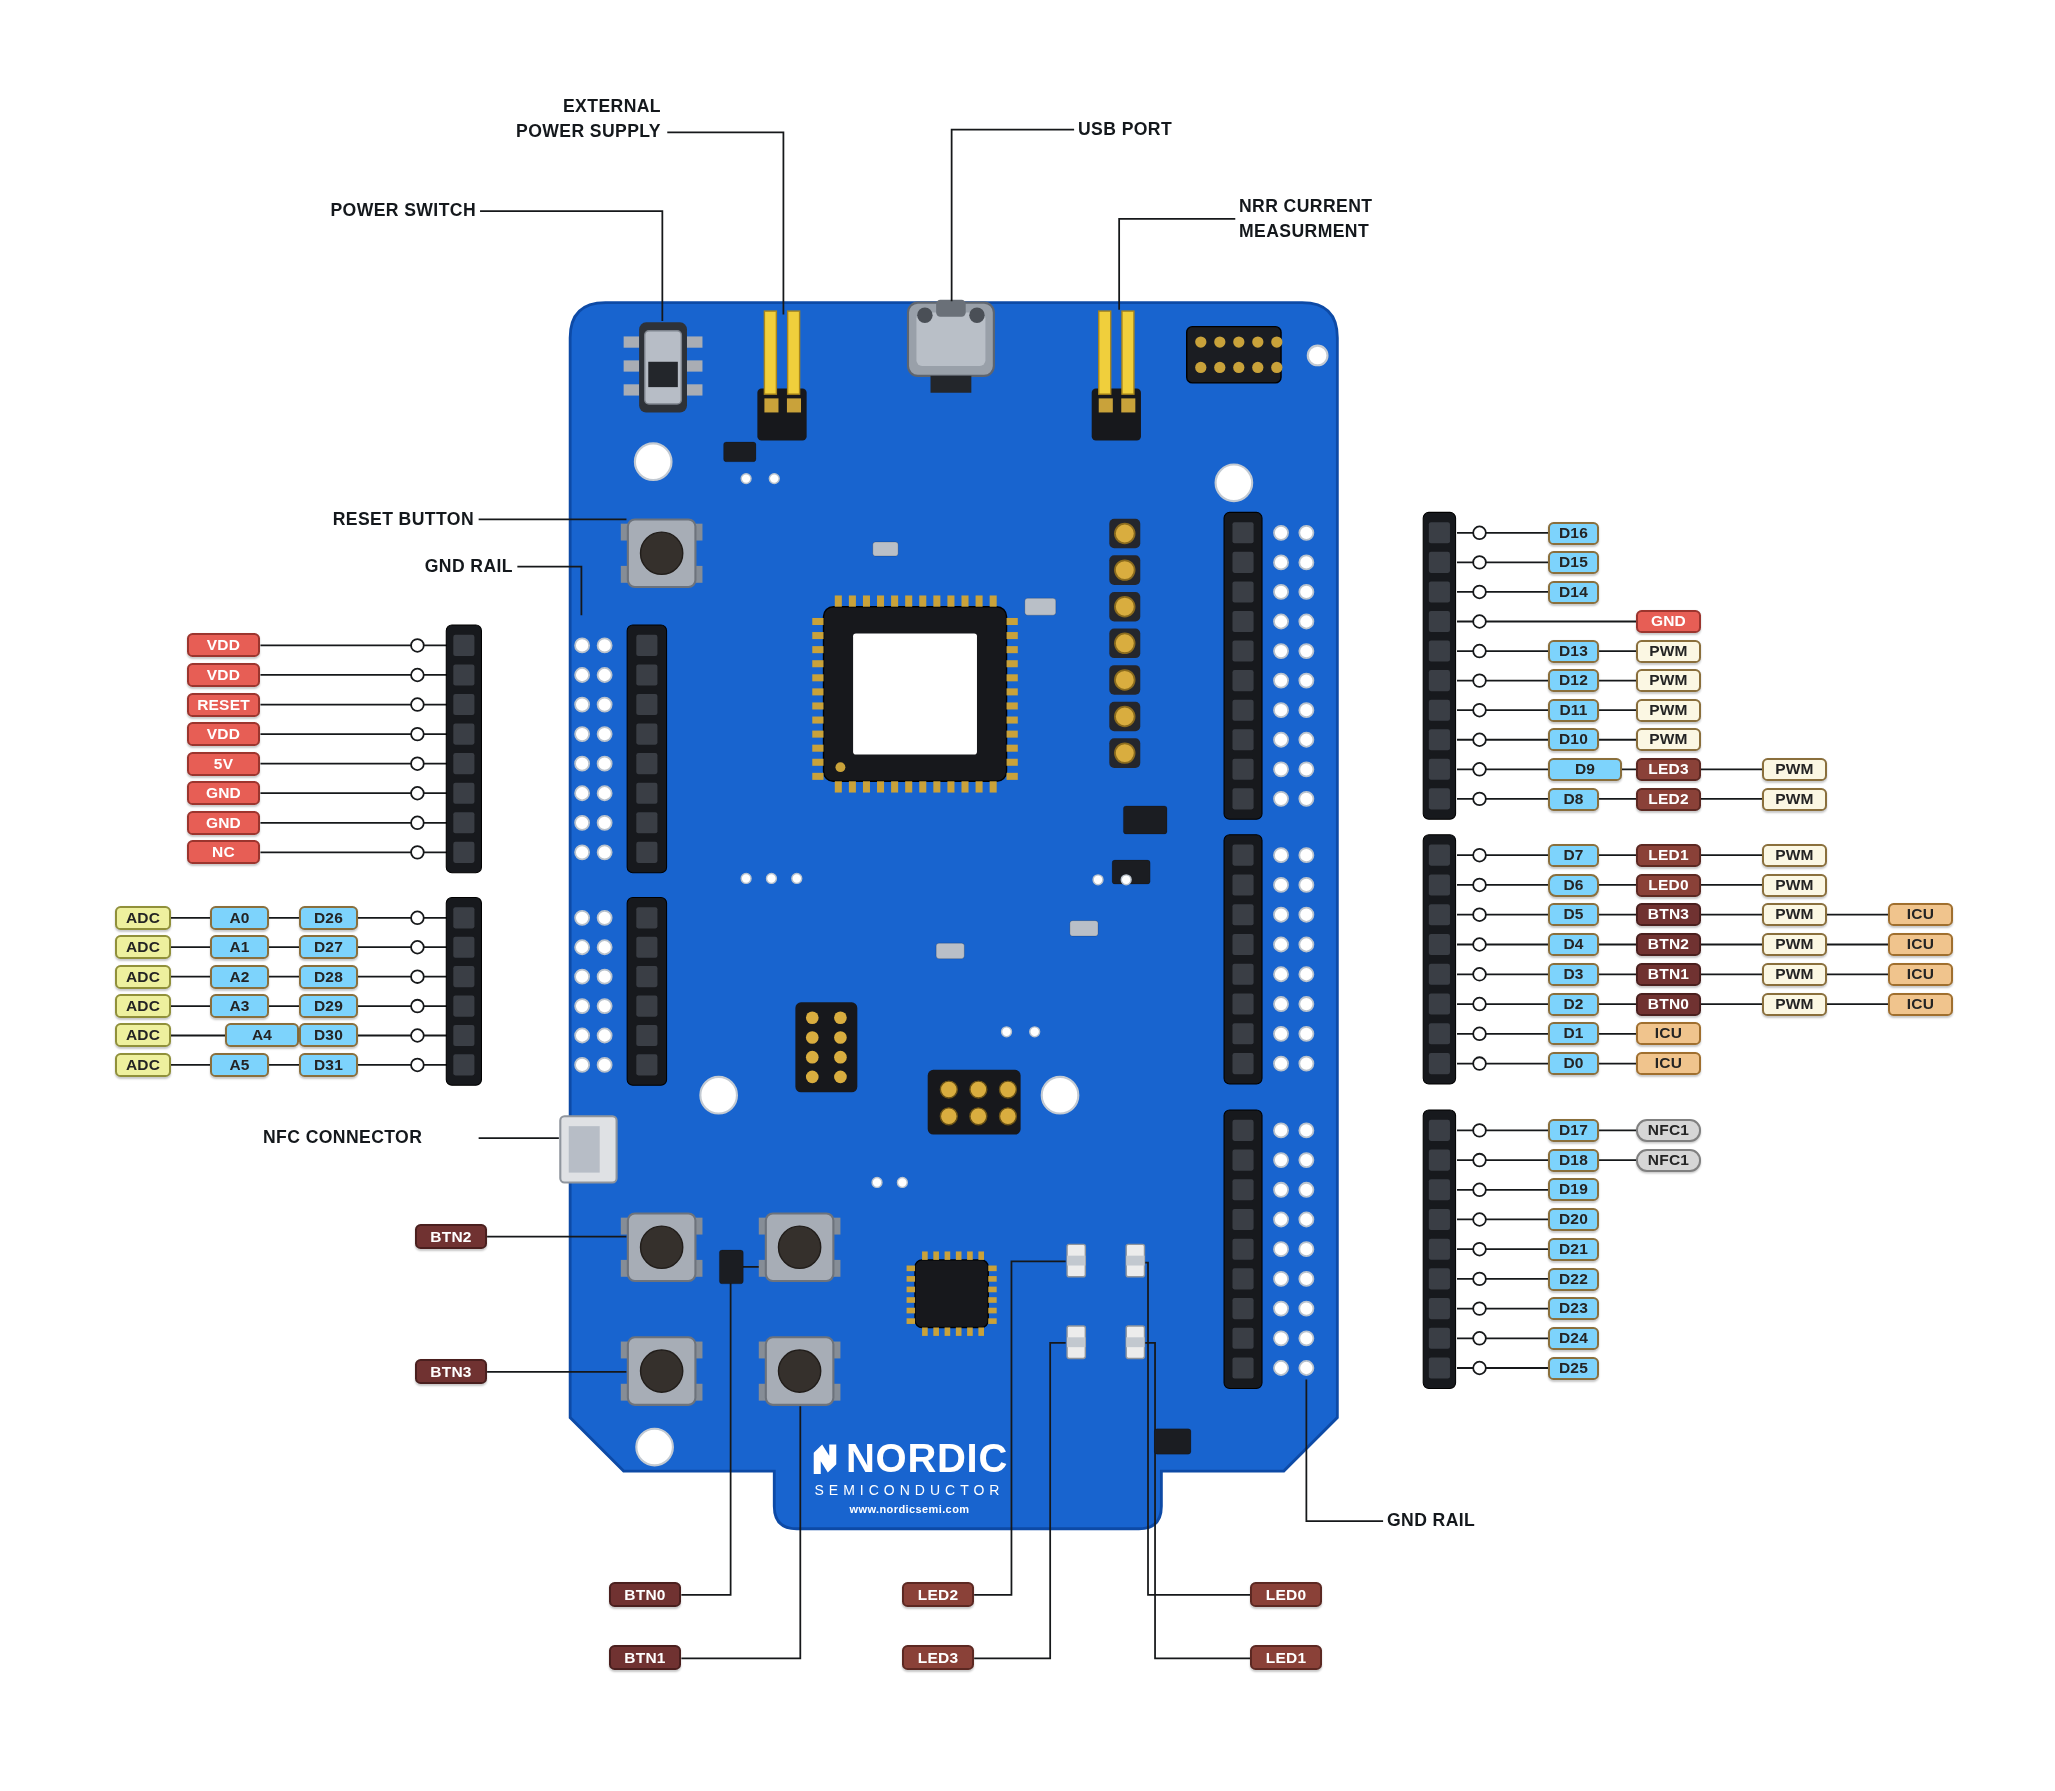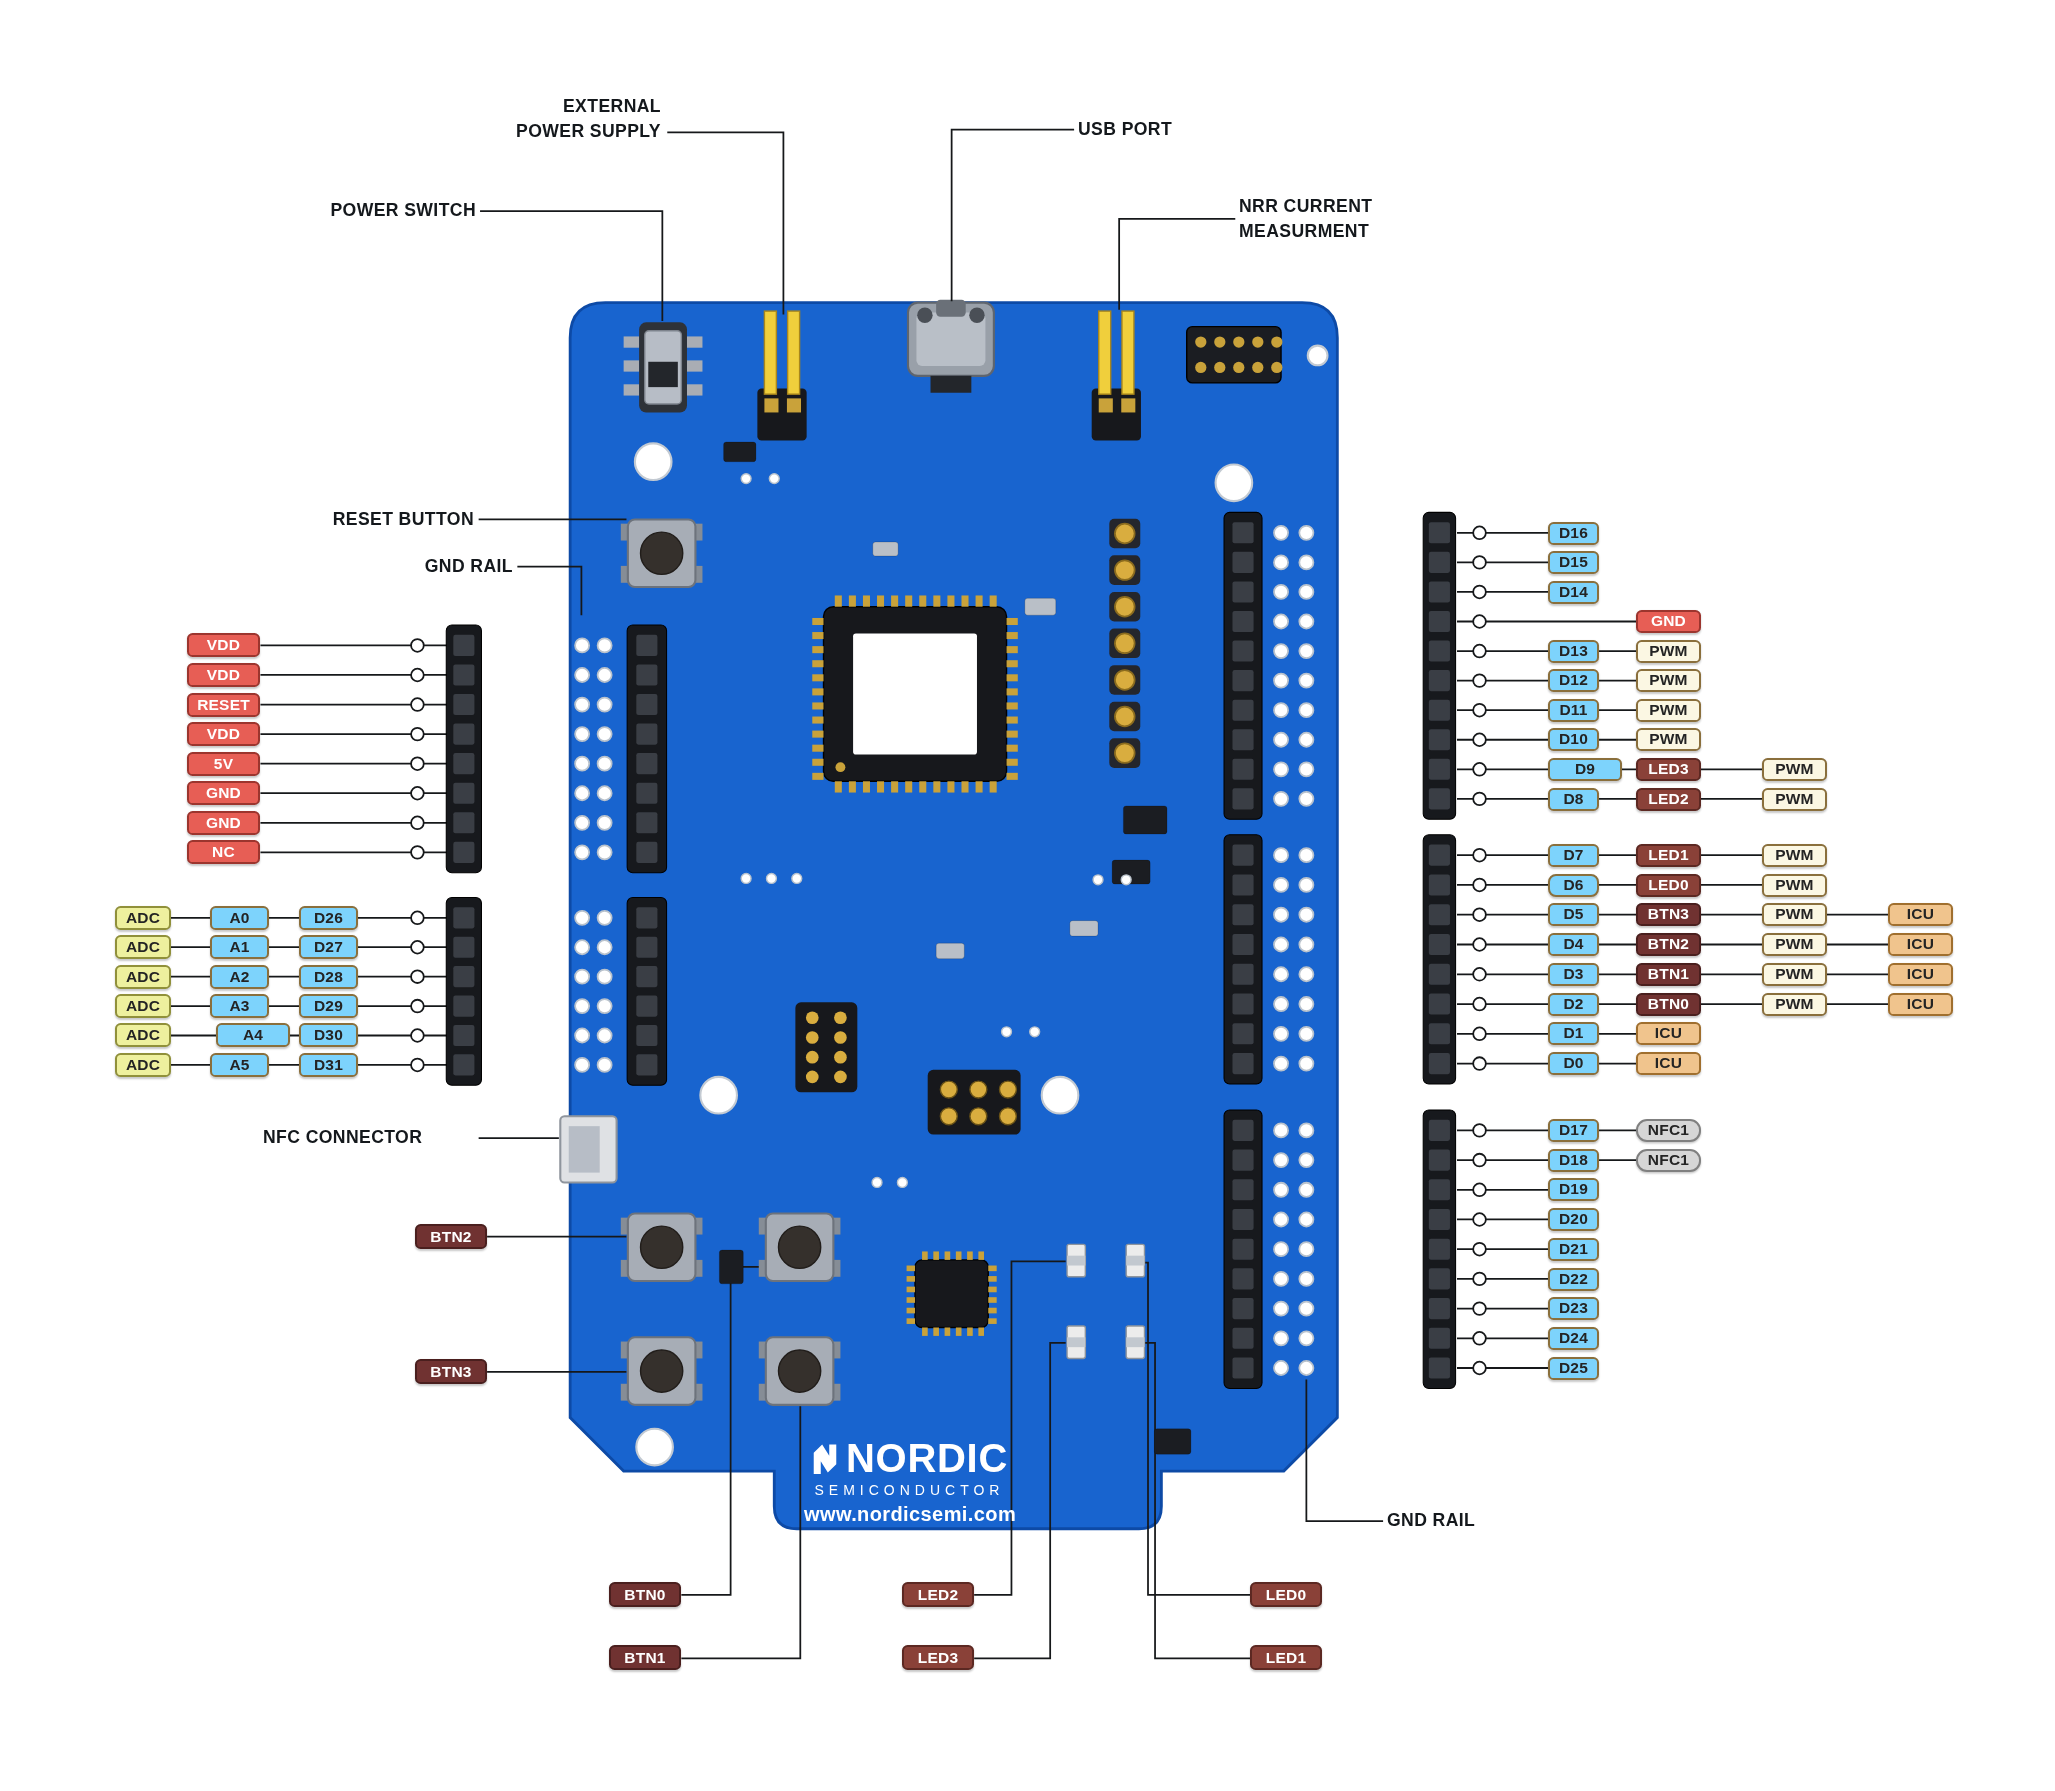--- a/index.html
+++ b/index.html
@@ -18,21 +18,21 @@
   .pill.led  { background:#8a4138; border-color:#5c2822; color:#ffffff; }
   .pill.btn  { background:#703231; border-color:#4a1f1e; color:#ffffff; }
   .pill.icu  { background:#f0c48d; border-color:#a06f2e; }
   .pill.nfc  { background:#d6d6d6; border-color:#808080;border-radius:11px; }
   .callout { position:absolute; font-weight:bold; font-size:17.6px; color:#14181c;
              letter-spacing:0.4px; line-height:25px; white-space:nowrap; }
   .logo { position:absolute; left:804px; top:1436px; width:211px; color:#ffffff; text-align:center; }
   .logo-row { display:flex; align-items:center; justify-content:center; gap:7px;
               font-weight:bold; font-size:40px; letter-spacing:0.7px; }
   .logo-sub { font-size:14px; font-weight:normal; letter-spacing:5px; margin-top:1.4px; }
-  .logo-url { font-size:20px; font-weight:bold; margin-top:4.2px; letter-spacing:0.4px; }
+  .logo-url { font-size:11px; font-weight:bold; margin-top:4.2px; letter-spacing:0.4px; }
 </style>
 </head>
 <body>
 
 <div id="stage">
 
   <svg id="board-svg" width="2056" height="1792" viewBox="0 0 2921 2546">
 
     <path d="M 810 480 Q 810 430 860 430 L 1850 430 Q 1900 430 1900 480 L 1900 2014 L 1824 2090 L 1650 2090 L 1650 2140 Q 1650 2172 1618 2172 L 1132 2172 Q 1100 2172 1100 2140 L 1100 2090 L 886 2090 L 810 2014 Z" fill="#1864cf" stroke="#0d4aa6" stroke-width="4"></path>
 
@@ -602,21 +602,21 @@
     <div class="pill yellow" style="left: 115px; top: 935px; width: 56px; height: 24px;">ADC</div>
     <div class="pill tan" style="left: 210px; top: 935px; width: 59px; height: 24px;">A1</div>
     <div class="pill tan" style="left: 299px; top: 935px; width: 59px; height: 24px;">D27</div>
     <div class="pill yellow" style="left: 115px; top: 965px; width: 56px; height: 24px;">ADC</div>
     <div class="pill tan" style="left: 210px; top: 965px; width: 59px; height: 24px;">A2</div>
     <div class="pill tan" style="left: 299px; top: 965px; width: 59px; height: 24px;">D28</div>
     <div class="pill yellow" style="left: 115px; top: 994px; width: 56px; height: 24px;">ADC</div>
     <div class="pill tan" style="left: 210px; top: 994px; width: 59px; height: 24px;">A3</div>
     <div class="pill tan" style="left: 299px; top: 994px; width: 59px; height: 24px;">D29</div>
     <div class="pill yellow" style="left: 115px; top: 1023px; width: 56px; height: 24px;">ADC</div>
-    <div class="pill tan" style="left: 216px; top: 1023px; width: 74px; height: 24px;">A4</div>
+    <div class="pill tan" style="left: 225px; top: 1023px; width: 74px; height: 24px;">A4</div>
     <div class="pill tan" style="left: 299px; top: 1023px; width: 59px; height: 24px;">D30</div>
     <div class="pill yellow" style="left: 115px; top: 1053px; width: 56px; height: 24px;">ADC</div>
     <div class="pill tan" style="left: 210px; top: 1053px; width: 59px; height: 24px;">A5</div>
     <div class="pill tan" style="left: 299px; top: 1053px; width: 59px; height: 24px;">D31</div>
     <div class="pill tan" style="left: 1548px; top: 522px; width: 51px; height: 22.5px;">D16</div>
     <div class="pill tan" style="left: 1548px; top: 551px; width: 51px; height: 22.5px;">D15</div>
     <div class="pill tan" style="left: 1548px; top: 581px; width: 51px; height: 22.5px;">D14</div>
     <div class="pill red" style="left: 1636px; top: 610px; width: 65px; height: 22.5px;">GND</div>
     <div class="pill tan" style="left: 1548px; top: 640px; width: 51px; height: 22.5px;">D13</div>
     <div class="pill pwm" style="left: 1636px; top: 640px; width: 65px; height: 22.5px;">PWM</div>

